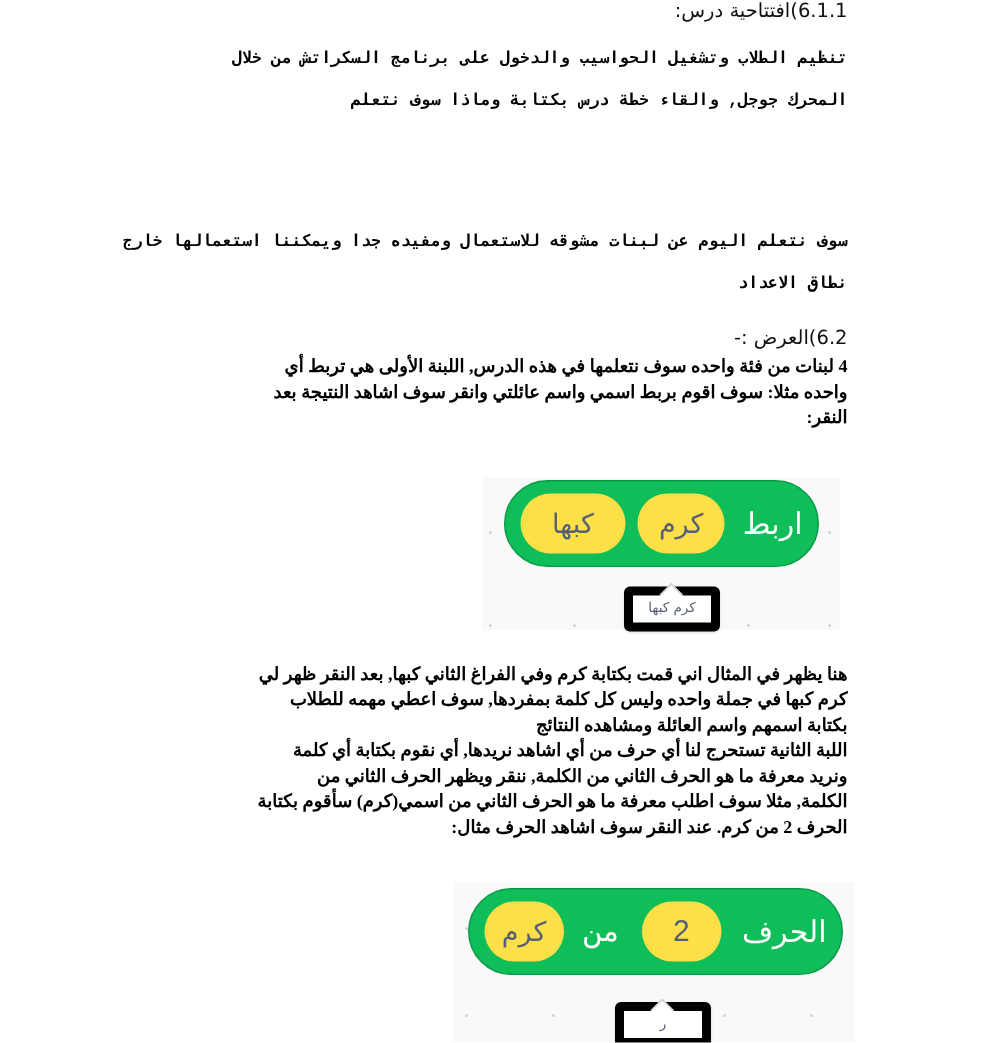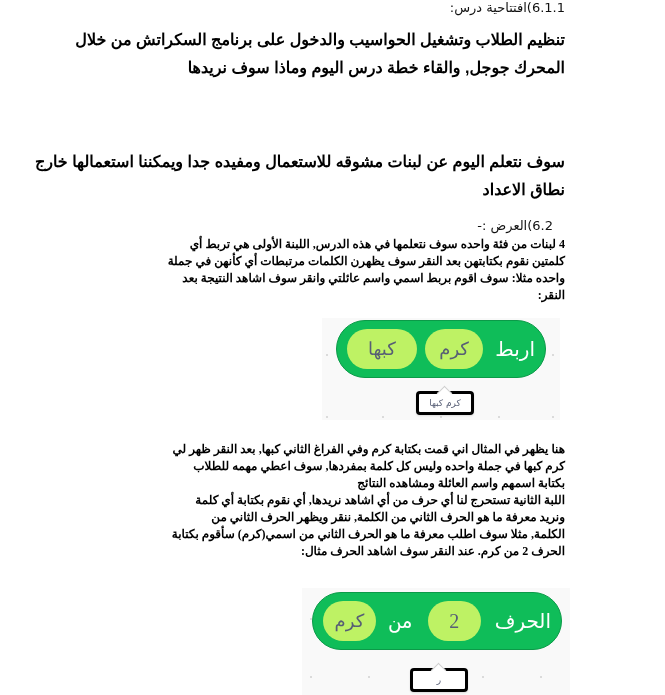--- a/index.html
+++ b/index.html
@@ -1,69 +1,68 @@
 <!DOCTYPE html>
 <html><head>
 <meta charset="utf-8">
 <style>
   html, body { margin: 0; padding: 0; background: #ffffff; }
   body { width: 665px; height: 695px; position: relative; overflow: hidden; color: #000; }
   .page { position: absolute; left: 0; top: 0; width: 665px; height: 502px; }
   .para { position: absolute; direction: rtl; text-align: right; white-space: nowrap; }
   .heading { font-family: "DejaVu Sans", sans-serif; font-size: 13px; color: #111; }
-  .body-bold { font-family: Liberation Sans, sans-serif; font-size: 16px; font-weight: bold; }
+  .body-bold { font-family: Liberation Mono, monospace; font-size: 11px; font-weight: bold; }
   .body-reg { font-family: Liberation Serif, serif; font-size: 12px; font-weight: bold; }
   .line { display: block; height: 28px; line-height: 28px; }
   .tight .line { height: 17px; line-height: 17px; }
 
   .canvas { position: absolute; background: #f9f9f9; }
   .dot { position: absolute; width: 2px; height: 2px; border-radius: 1px; background: #d0d0d0; }
   .block {
     position: absolute; background: #0fbd59; border: 1.5px solid #0b9a48;
     border-radius: 30px; display: flex; align-items: center; flex-direction: row-reverse;
     box-sizing: border-box; padding: 0 10px;
   }
   .block-label { font-family: "DejaVu Sans", sans-serif; color: #ffffff; font-size: 20px; direction: rtl; }
   .slot {
-    background: #bef264; border-radius: 22px; height: 40px; display: flex; align-items: center;
-    justify-content: center; font-family: Liberation Serif, serif; font-size: 18px; color: #575e75;
+    background: #fde047; border-radius: 22px; height: 40px; display: flex; align-items: center;
+    justify-content: center; font-family: Liberation Sans, sans-serif; font-size: 18px; color: #575e75;
     direction: rtl; box-sizing: border-box;
   }
   .bubble {
-    position: absolute; background: #ffffff; border: 3px solid #000000; border-radius: 4px;
+    position: absolute; background: #ffffff; border: 6px solid #000000; border-radius: 4px;
     font-family: "DejaVu Sans", sans-serif; font-size: 9px; color: #575e75; text-align: center;
     box-shadow: 0 1px 2px rgba(0,0,0,0.12); direction: rtl;
   }
   .bubble::before {
     content: ""; position: absolute; top: -6px; left: 50%; margin-left: -6px;
     width: 10px; height: 10px; background: #fff; border-left: 1px solid #cfcfcf; border-top: 1px solid #cfcfcf;
     transform: rotate(45deg);
   }
   .bubble span { position: relative; }
 </style>
 </head>
 <body>
 
 <div class="page">
 
   <div class="para heading" style="right:100px; top:0px;">6.1.1)افتتاحية درس:</div>
   <div class="para body-bold" style="right:100px; top:26px;">
     <span class="line">تنظيم الطلاب وتشغيل الحواسيب والدخول على برنامج السكراتش من خلال</span>
-    <span class="line">المحرك جوجل, والقاء خطة درس اليوم وماذا سوف نريدها</span>
+    <span class="line">المحرك جوجل, والقاء خطة درس بكتابة وماذا سوف نتعلم</span>
   </div>
 
   <div class="para body-bold" style="right:100px; top:148px;">
     <span class="line">سوف نتعلم اليوم عن لبنات مشوقه للاستعمال ومفيده جدا ويمكننا استعمالها خارج</span>
     <span class="line">نطاق الاعداد</span>
   </div>
 
-  <div class="para heading" style="right:112px; top:218px;">6.2)العرض :-</div>
+  <div class="para heading" style="right:100px; top:218px;">6.2)العرض :-</div>
   <div class="para body-reg tight" style="right:100px; top:236px;">
     <span class="line">4 لبنات من فئة واحده سوف نتعلمها في هذه الدرس, اللبنة الأولى هي تربط أي</span>
-    <span class="line">كلمتين نقوم بكتابتهن بعد النقر سوف يظهرن الكلمات مرتبطات أي كأنهن في جملة</span>
     <span class="line">واحده مثلا: سوف اقوم بربط اسمي واسم عائلتي وانقر سوف اشاهد النتيجة بعد</span>
     <span class="line">النقر:</span>
   </div>
 
   <div class="canvas" style="left:322px; top:318px; width:238px; height:102px;">
     <div class="dot" style="left:4px; top:36px;"></div>
     <div class="dot" style="left:230px; top:36px;"></div>
     <div class="dot" style="left:4px; top:98px;"></div>
     <div class="dot" style="left:60px; top:98px;"></div>
     <div class="dot" style="left:118px; top:98px;"></div>

